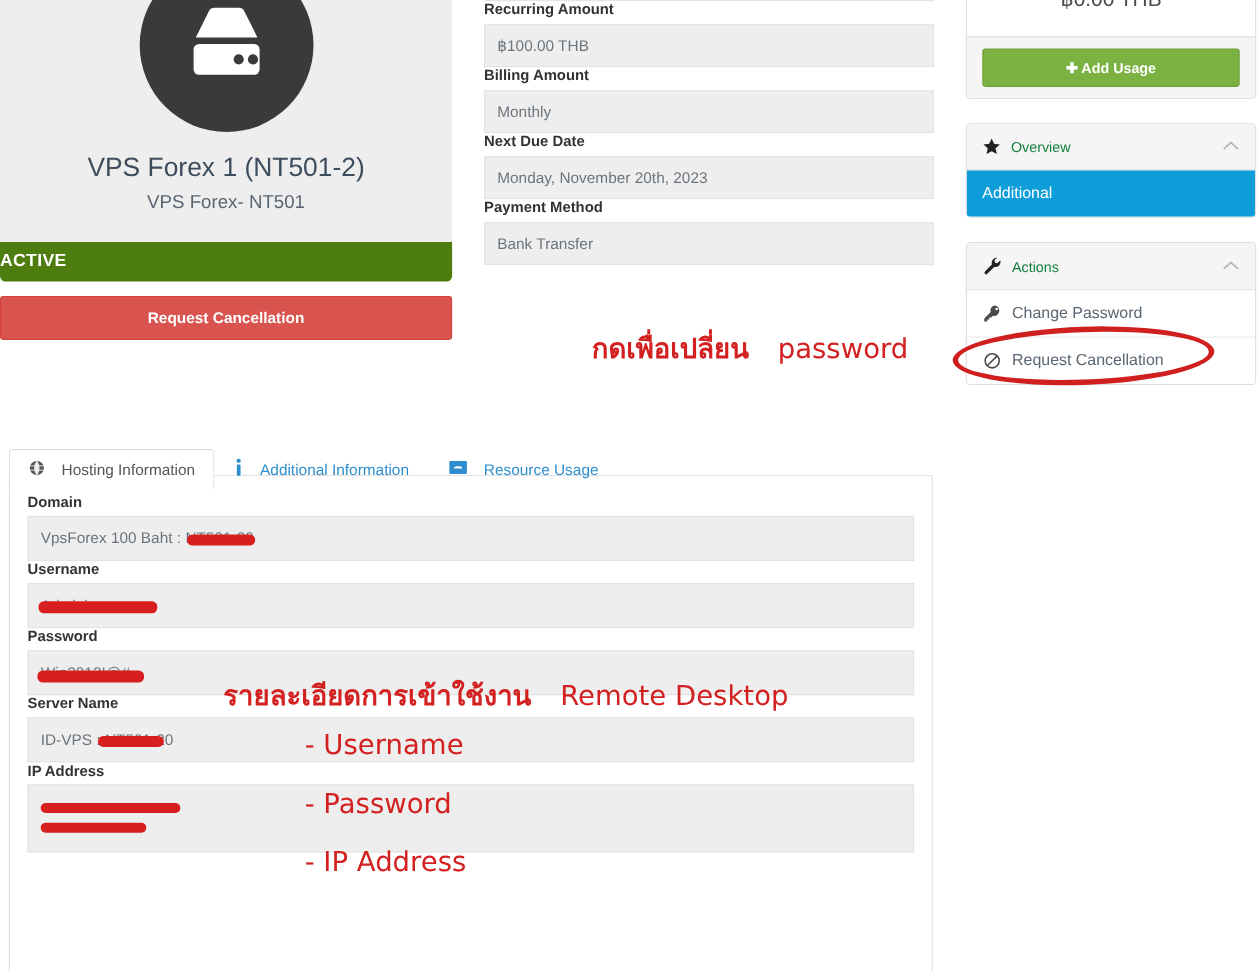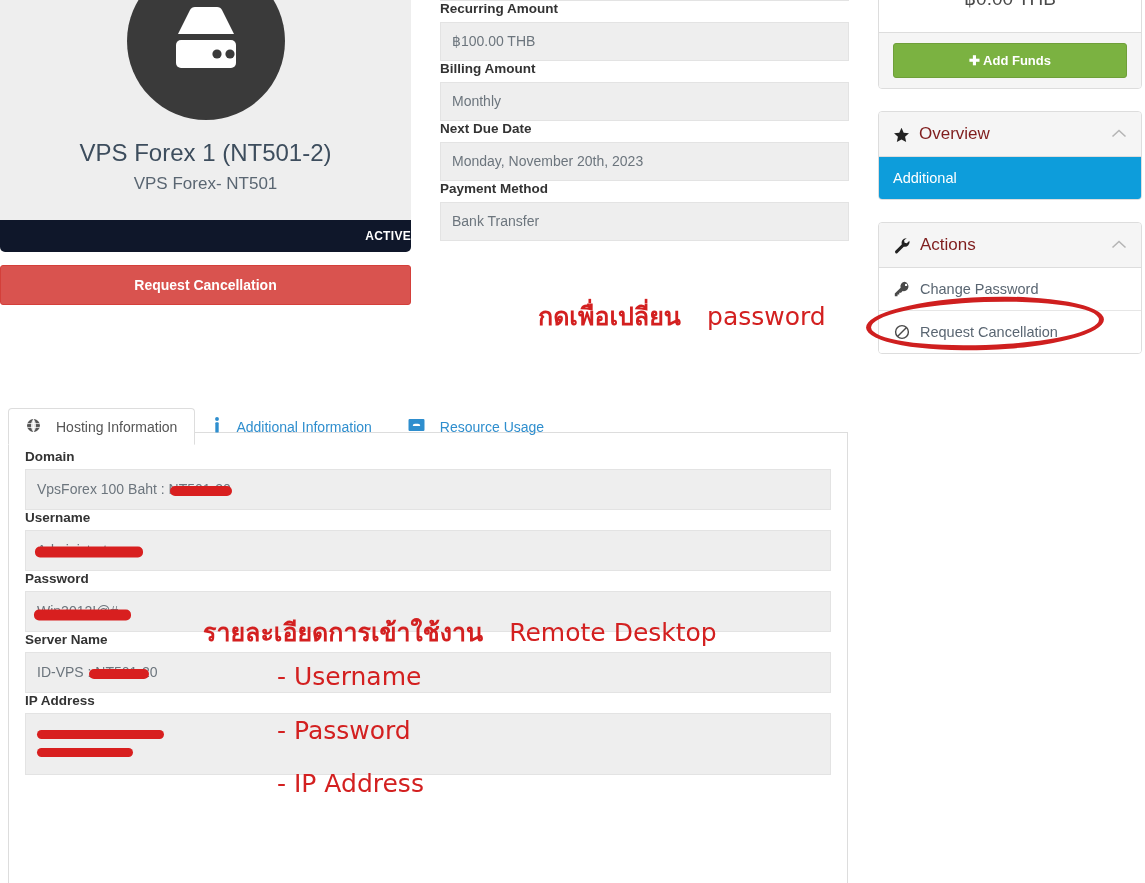--- a/index.html
+++ b/index.html
@@ -27,24 +27,24 @@
     display: flex; align-items: center; justify-content: center;
   }
   .product-name {
     font-size: 24px; color: #3d4d5d; font-weight: 400;
     line-height: 1.25; margin: 0 0 6px;
   }
   .product-sub {
     font-size: 17px; color: #5a6672; font-weight: 400; margin: 0;
   }
   .status-bar {
-    background: #0f172a;
+    background: #4d7c0f;
     color: #ffffff;
-    text-align: right;
-    font-size: 12px;
+    text-align: left;
+    font-size: 16px;
     font-weight: 700;
     letter-spacing: .3px;
     padding: 9px 0;
     border-radius: 0 0 5px 5px;
   }
   .btn-cancel {
     display: block;
     width: 411px;
     margin-top: 13px;
     background: #d9534f;
@@ -105,22 +105,22 @@
     padding: 9px 0;
     border-radius: 3px;
     text-align: center;
     cursor: pointer;
     font-family: "Liberation Sans", sans-serif;
   }
   .panel-head {
     background: #f5f5f5;
     border-bottom: 1px solid #dddddd;
     padding: 12px 14px;
-    display: flex; align-items: flex-end;
-    font-size: 17px; color: #7f1d1d;
+    display: flex; align-items: center;
+    font-size: 13px; color: #15803d;
   }
   .panel-head .ph-icon { margin-right: 9px; display: flex; align-items: center; }
   .panel-head .ph-caret { margin-left: auto; color: #b5b5b5; }
   .list-item {
     padding: 13px 14px;
     font-size: 14.5px;
     color: #5a6672;
     border-bottom: 1px solid #e6e6e6;
     display: flex; align-items: center;
     cursor: pointer;
@@ -266,21 +266,21 @@
     </div>
   </div>
 
   <div class="right-col">
 
     <div class="panel">
       <div class="credit-body">฿0.00 THB</div>
       <div class="credit-foot">
         <div class="btn-funds">
           <span>✚</span>
-          <span>Add Funds</span>
+          <span>Add Usage</span>
         </div>
       </div>
     </div>
 
     <div class="panel">
       <div class="panel-head">
         <span class="ph-icon">
           <svg width="17" height="17" viewBox="0 0 20 20">
               <path d="M10 1l2.6 5.7 6.2.7-4.6 4.2 1.3 6.1L10 14.6 4.5 17.7l1.3-6.1L1.2 7.4l6.2-.7z" fill="#222222"></path>
             </svg>

